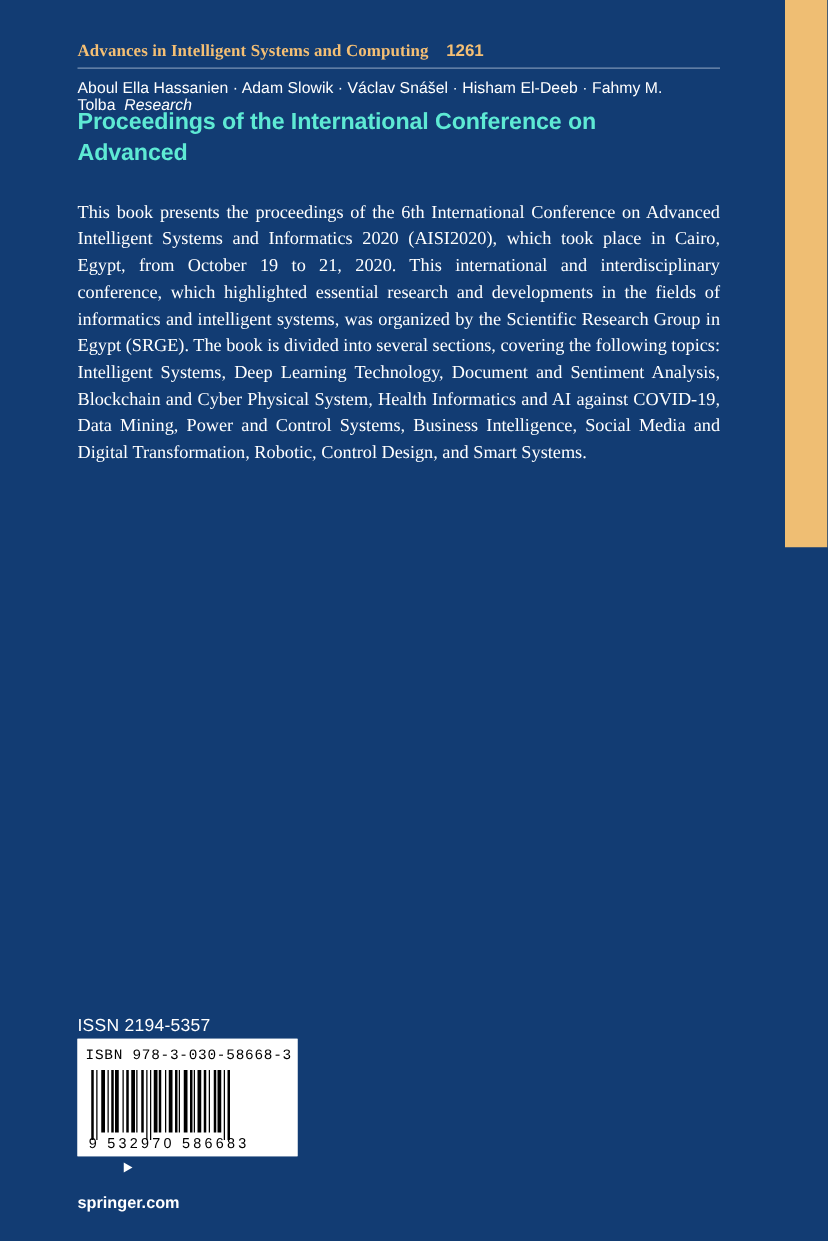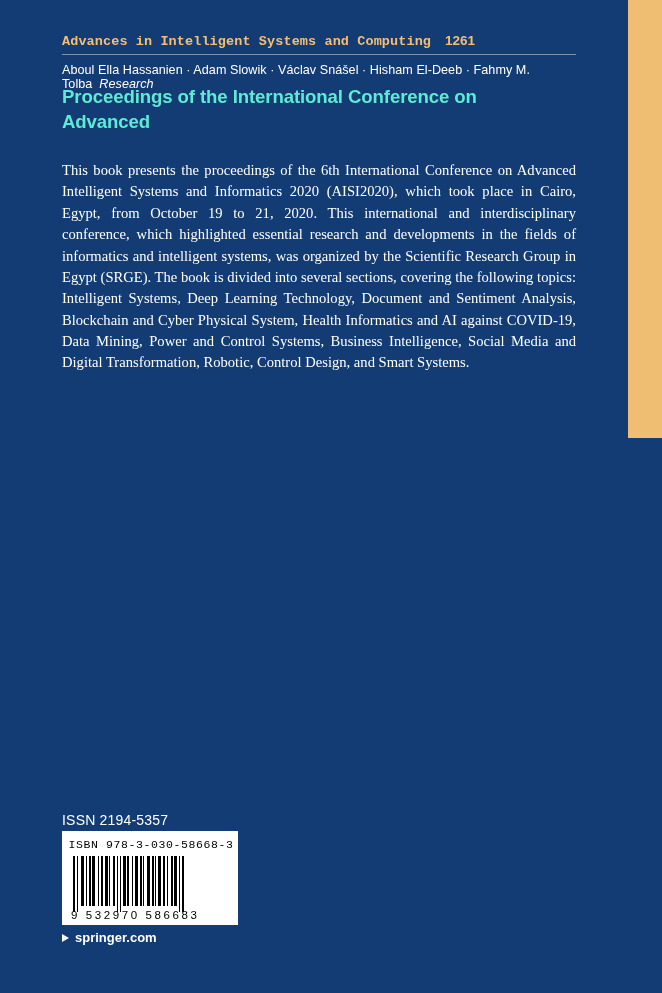--- a/index.html
+++ b/index.html
@@ -48,21 +48,21 @@
   .series-row {
     position: absolute;
     top: 33px;
     left: 0;
     display: flex;
     align-items: baseline;
     gap: 14px;
     white-space: nowrap;
   }
   .series-title {
-    font-family: Liberation Mono, monospace;
+    font-family: Liberation Serif, serif;
     font-size: 13.5px;
     font-weight: 700;
     letter-spacing: 0.1px;
     color: #f4bf74;
   }
   .series-number {
     font-family: "Liberation Sans", sans-serif;
     font-size: 13.5px;
     font-weight: 700;
     color: #f4bf74;
@@ -179,25 +179,26 @@
     color: #000;
     white-space: nowrap;
   }
   
   .springer {
     position: absolute;
     top: 930px;
     left: 0;
     display: flex;
     align-items: center;
-    gap: 6px;
+    gap: 16px;
     font-family: "Liberation Sans", sans-serif;
     font-size: 13px;
     font-weight: 700;
     color: #ffffff;
+    flex-direction: column;
   }
   .springer .tri {
     width: 0;
     height: 0;
     border-left: 7px solid #ffffff;
     border-top: 4.5px solid transparent;
     border-bottom: 4.5px solid transparent;
   }
 </style>
 </head>

